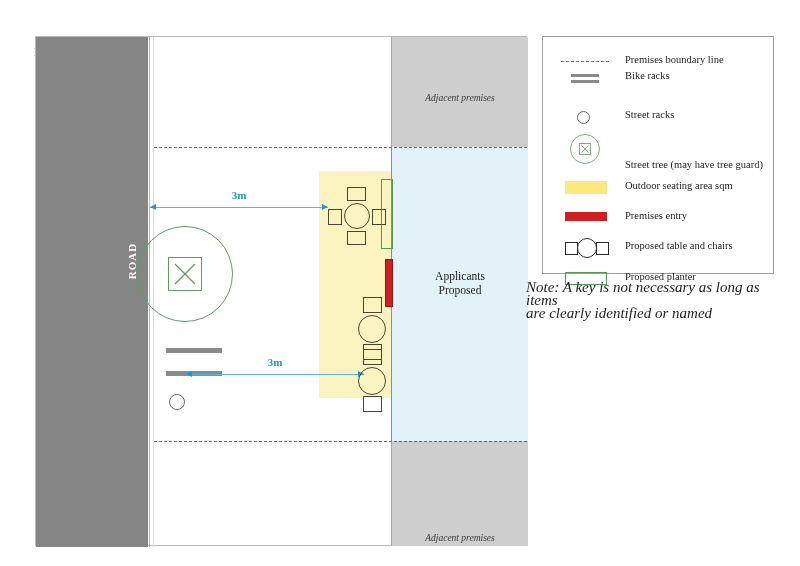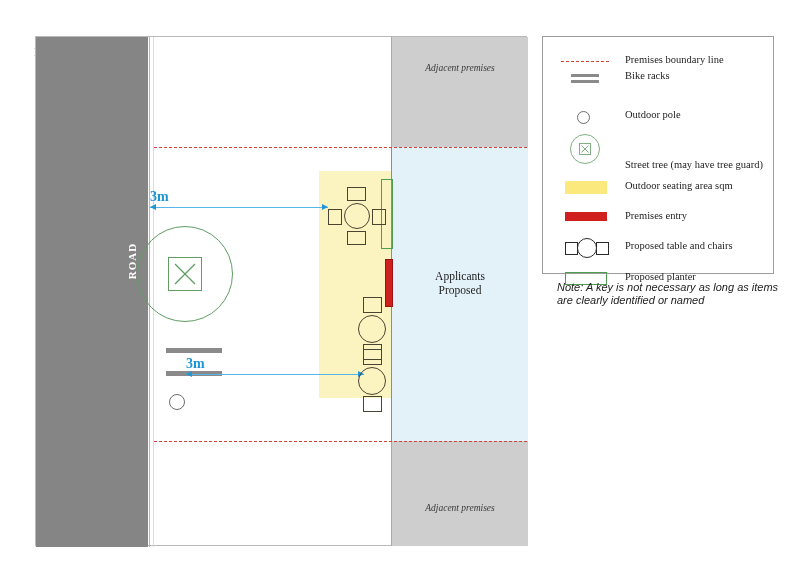--- a/index.html
+++ b/index.html
@@ -93,20 +93,21 @@
   #adjacent-top    { top: 0px;   height: 110px; }
   #adjacent-bottom { top: 404px; height: 105px; }
   .adjacent-label {
     position: absolute;
     width: 100%;
     text-align: center;
     font-family: "Liberation Serif", serif;
     font-style: italic;
     font-size: 9.5px;
     color: #3a3a3a;
+    margin-top: 30px;
   }
   #adjacent-top .adjacent-label    { top: 26px; }
   #adjacent-bottom .adjacent-label { top: 62px; }
 
   
   #applicants-building {
     position: absolute;
     left: 355px;
     top: 110px;
     width: 136px;
@@ -242,23 +243,23 @@
     width: 0; height: 0;
     border-top: 3.5px solid transparent;
     border-bottom: 3.5px solid transparent;
   }
   .dim-line .arrow.left  { left: 0;  border-right: 6px solid #2196d6; }
   .dim-line .arrow.right { right: 0; border-left: 6px solid #2196d6; }
   .dim-line .dim-label {
     position: absolute;
     top: -11px;
     width: 100%;
-    text-align: left;
+    text-align: center;
     font-family: "Liberation Serif", serif;
-    font-size: 14px;
+    font-size: 11px;
     font-weight: bold;
     color: #1b95d4;
   }
   #dim-upper { left: 114px; top: 163px; width: 178px; }
   #dim-lower { left: 150px; top: 330px; width: 178px; }
 
   
   .table-set { position: absolute; }
   .table-set .tbl {
     position: absolute;
@@ -381,26 +382,26 @@
     border: 1.1px solid #2a2a2a;
     background: #ffffff;
     box-sizing: border-box;
   }
   .ks-tc-chair.l { left: 6px; }
   .ks-tc-chair.r { left: 37px; }
 
   
   #key-note {
     position: absolute;
-    left: 557px;
+    left: 526px;
     top: 281px;
     width: 240px;
-    font-family: Liberation Sans, sans-serif;
+    font-family: Liberation Serif, serif;
     font-style: italic;
-    font-size: 11px;
+    font-size: 15px;
     line-height: 13px;
     color: #222222;
   }
   #key-note .line { display: block; }
 </style>
 </head>
 <body>
 
 <div class="heading" id="plan-title">Plan</div>
 
@@ -502,21 +503,21 @@
       <div class="ks-bike-1"></div>
       <div class="ks-bike-2"></div>
     </div>
     <div class="key-text">Bike racks</div>
   </div>
 
   <div class="key-row" style="top:67px;">
     <div class="key-sym">
       <div class="ks-pole"></div>
     </div>
-    <div class="key-text">Outdoor pole</div>
+    <div class="key-text">Street racks</div>
   </div>
 
   <div class="key-row" style="top:97px; height:32px;">
     <div class="key-sym" style="height:32px;">
       <div class="ks-tree-canopy"></div>
       <div class="ks-tree-guard"></div>
       <svg style="position:absolute;left:20px;top:9px;width:12px;height:12px;" viewBox="0 0 12 12">
         <line x1="2.5" y1="2.5" x2="9.5" y2="9.5" stroke="#7fae83" stroke-width="1"></line>
         <line x1="9.5" y1="2.5" x2="2.5" y2="9.5" stroke="#7fae83" stroke-width="1"></line>
       </svg>

